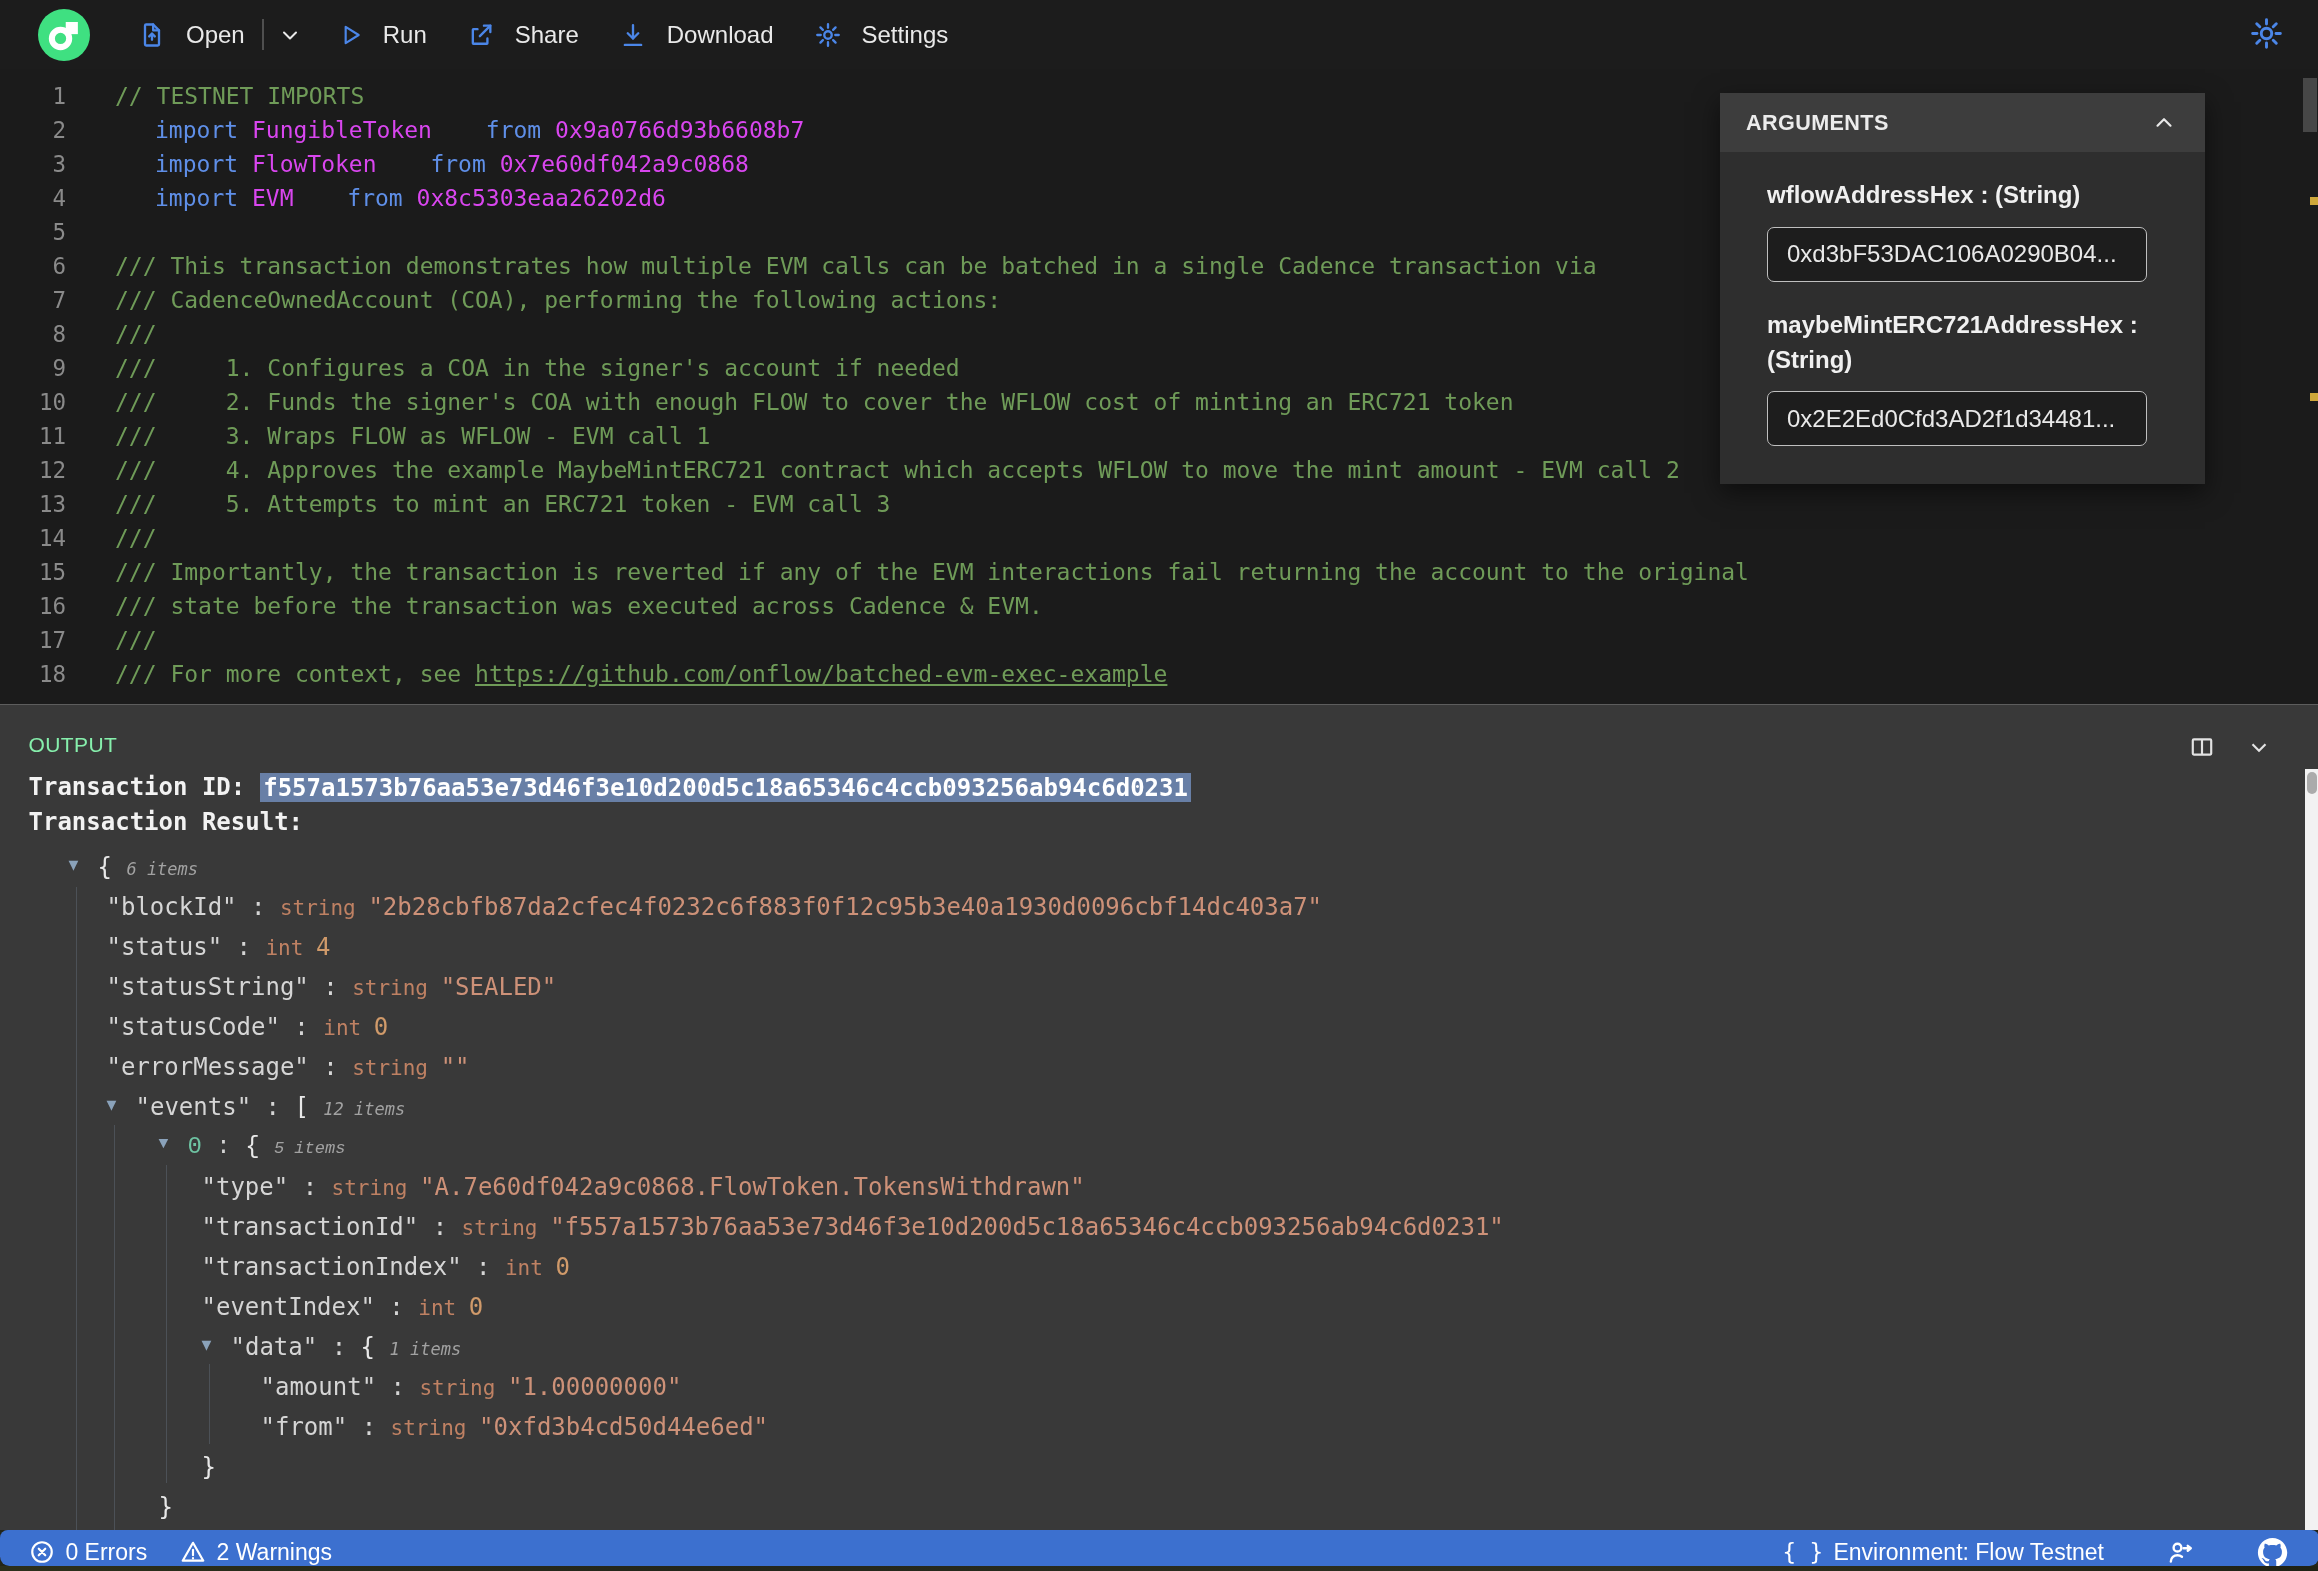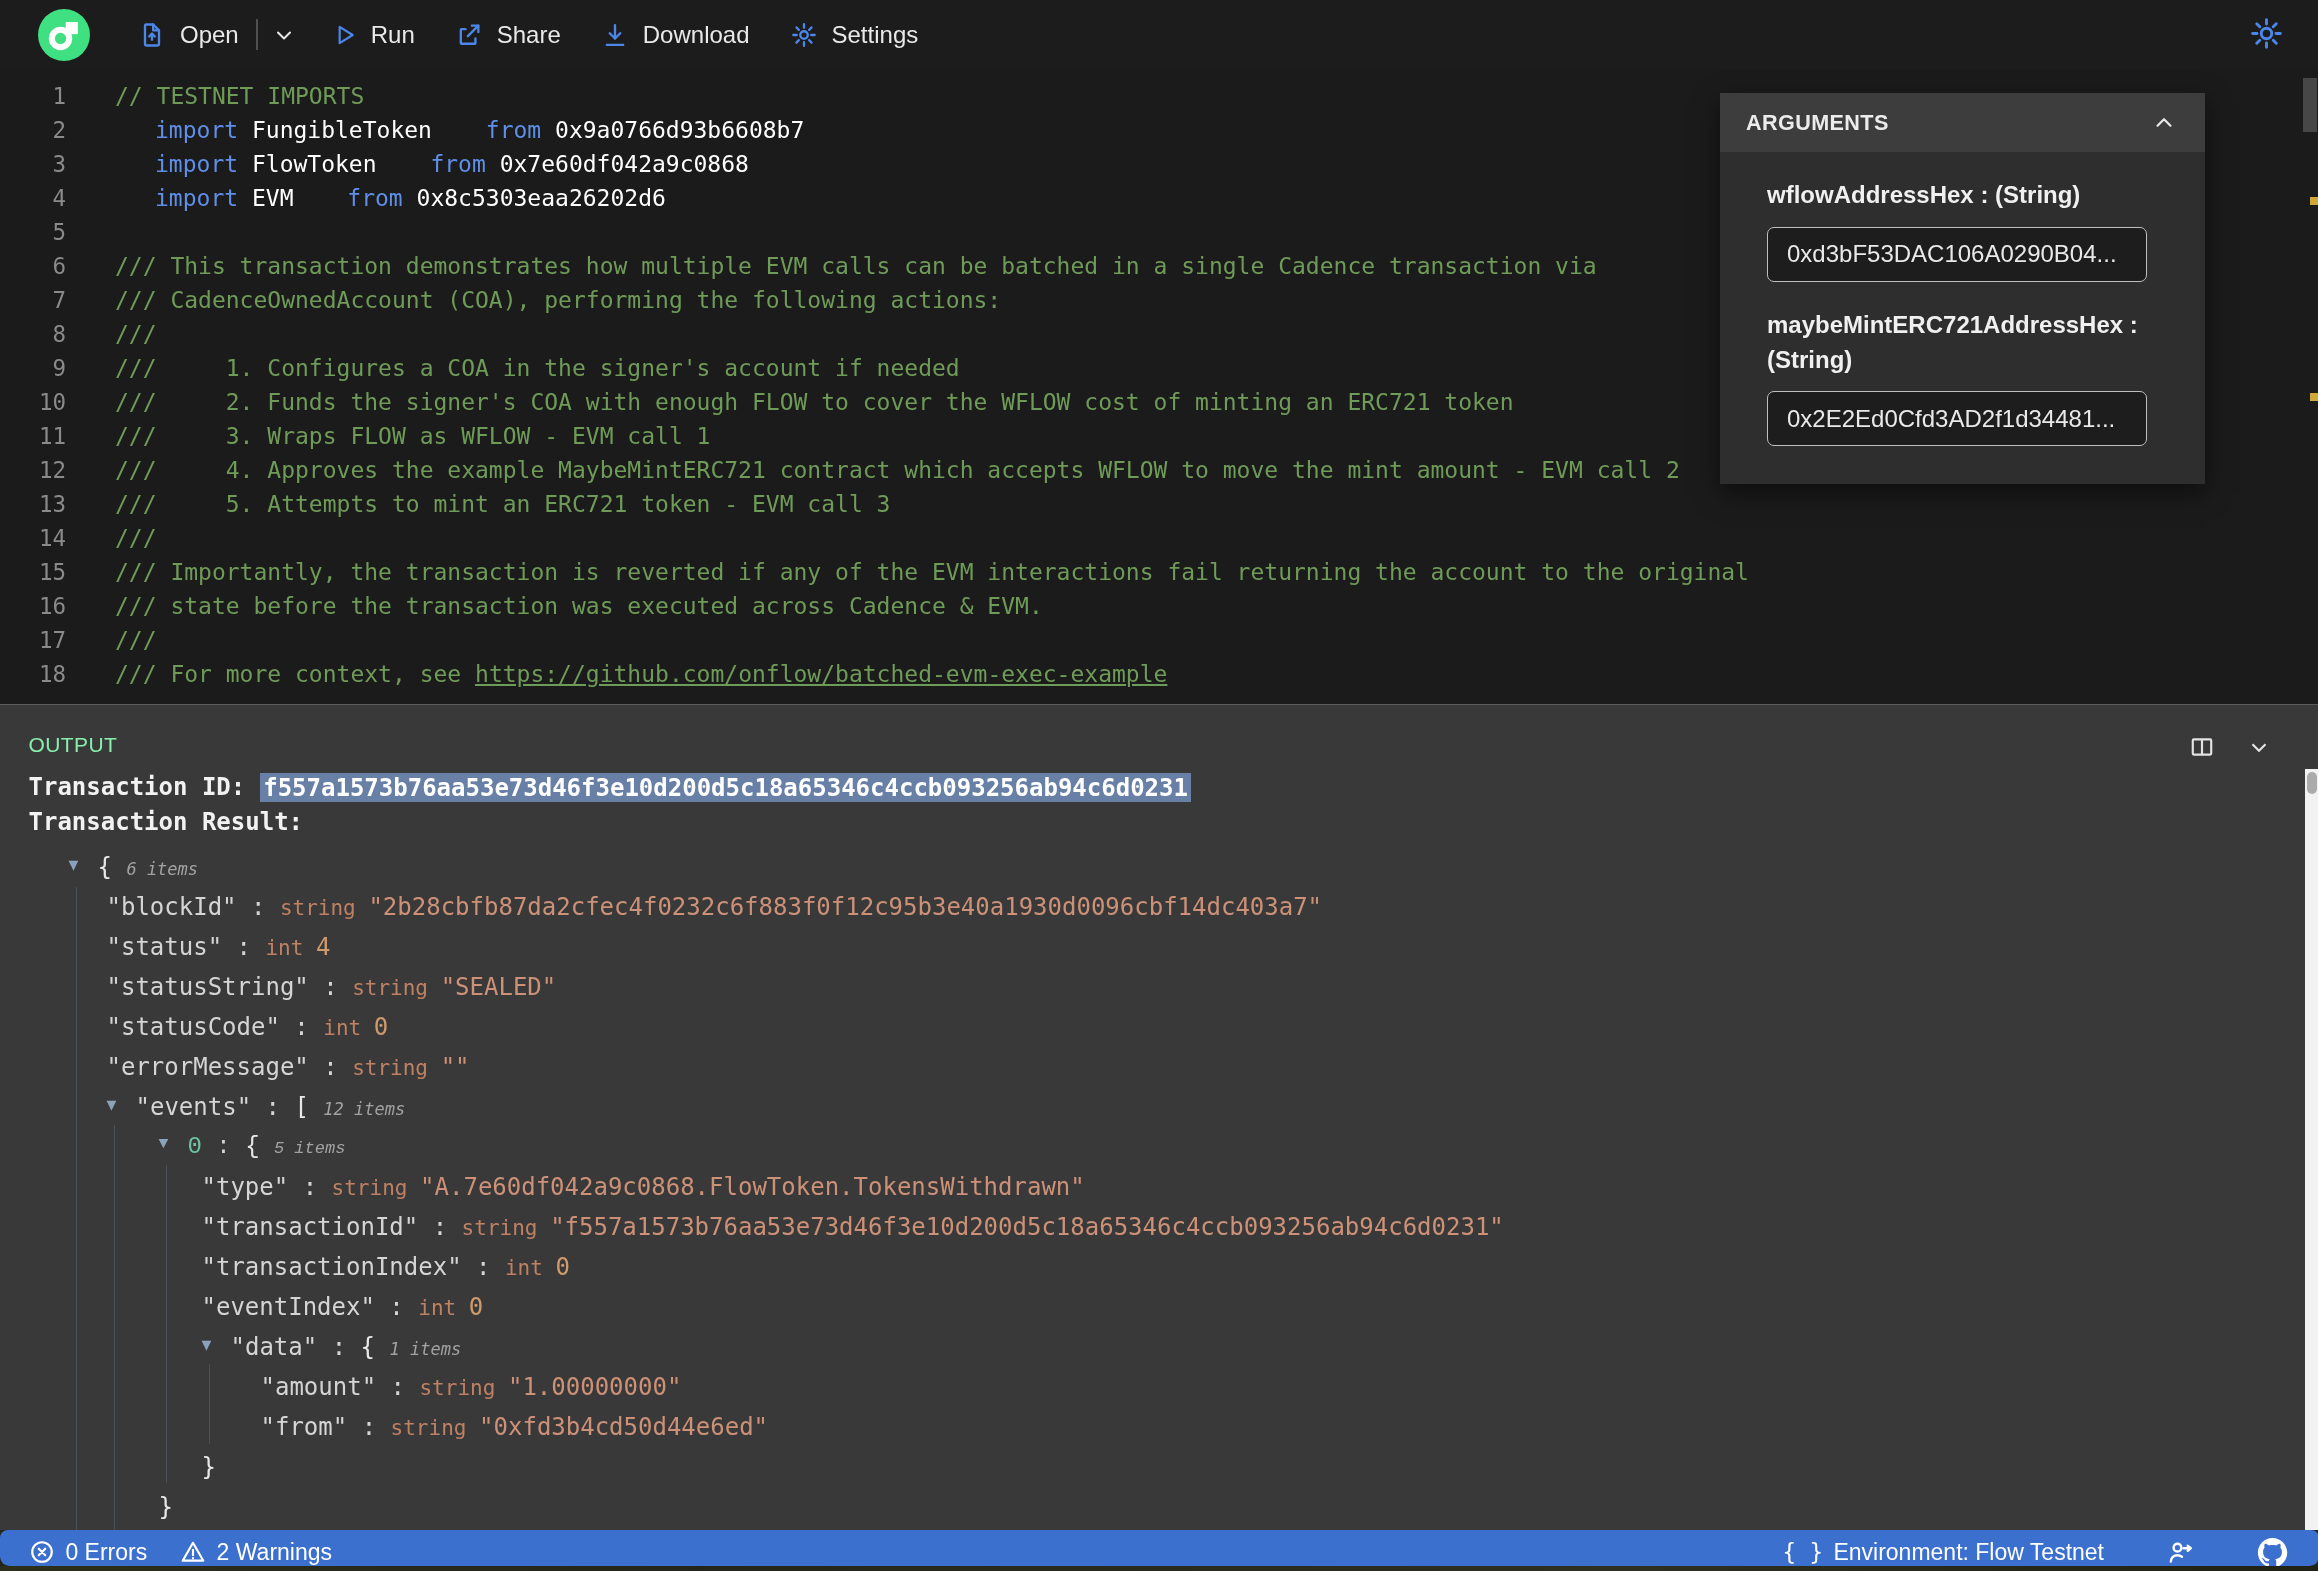--- a/index.html
+++ b/index.html
@@ -3,37 +3,37 @@
 <meta charset="utf-8">
 <style>
   * { box-sizing: border-box; margin: 0; padding: 0; }
   html,body { width: 2319px; height: 1572px; overflow: hidden; }
   body { background:#232518; font-family:"Liberation Sans", sans-serif; }
   .app { width:2319px; height:1572px; display:flex; flex-direction:column; }
 
   
   .toolbar { height:69px; flex:none; background:#1c1c1c; display:flex; align-items:center; padding:0 35px 0 38px; }
   .logo { width:52px; height:52px; border-radius:50%; background:#3fe081; display:flex; align-items:center; justify-content:center; margin-right:48px; flex:none; cursor:pointer; }
-  .tb-btn { display:flex; align-items:center; gap:14px; color:#e9e9e9; font-size:24px; cursor:pointer; }
+  .tb-btn { display:flex; align-items:center; gap:20px; color:#e9e9e9; font-size:24px; cursor:pointer; }
   .tb-btn svg { display:block; }
   .tb-divider { width:1.7px; height:31px; background:#4f4f4f; margin:0 14px 0 17.3px; }
   .tb-chev { display:flex; align-items:center; margin-right:35px; cursor:pointer; }
   .tb-group { display:flex; align-items:center; gap:40px; }
   .tb-right { margin-left:auto; display:flex; align-items:center; }
   .icon-blue { stroke:#4b86e8; fill:none; stroke-width:2; stroke-linecap:round; stroke-linejoin:round; }
 
   
   .main { height:635px; flex:none; background:#1b1b1b; position:relative; overflow:hidden; }
   .code-area { position:absolute; left:0; top:0; right:22.5px; bottom:0; padding-top:10.4px; font-family:"DejaVu Sans Mono", monospace; font-size:23px; }
   .cl { display:flex; height:34px; line-height:34px; white-space:pre; }
   .ln { width:66px; text-align:right; color:#8a8a8a; font-size:22.5px; flex:none; }
   .code { margin-left:49px; }
   .seg-comment { color:#6f9b58; }
   .seg-kw { color:#5f8fe8;margin-left:40px; }
-  .seg-type { color:#ffffff; }
+  .seg-type { color:#d946ef; }
   .seg-link { color:#6f9b58; text-decoration:underline; cursor:pointer;margin-top:16px; }
 
   
   .ed-scroll { position:absolute; right:0; top:0; width:19px; bottom:0; }
   .ed-thumb { position:absolute; right:1.7px; top:8.6px; width:14.7px; height:54px; background:#474747; }
   .warn-mark { position:absolute; right:0; width:9.5px; height:7.8px; background:#cfa73a; }
 
   
   .args { position:absolute; top:24px; right:114px; width:485px; background:#2e2e2e; box-shadow:0 8.6px 24px rgba(0,0,0,.5); }
   .args-header { height:59px; background:#3d3d3d; display:flex; align-items:center; justify-content:space-between; padding:0 28px 0 26px; }

